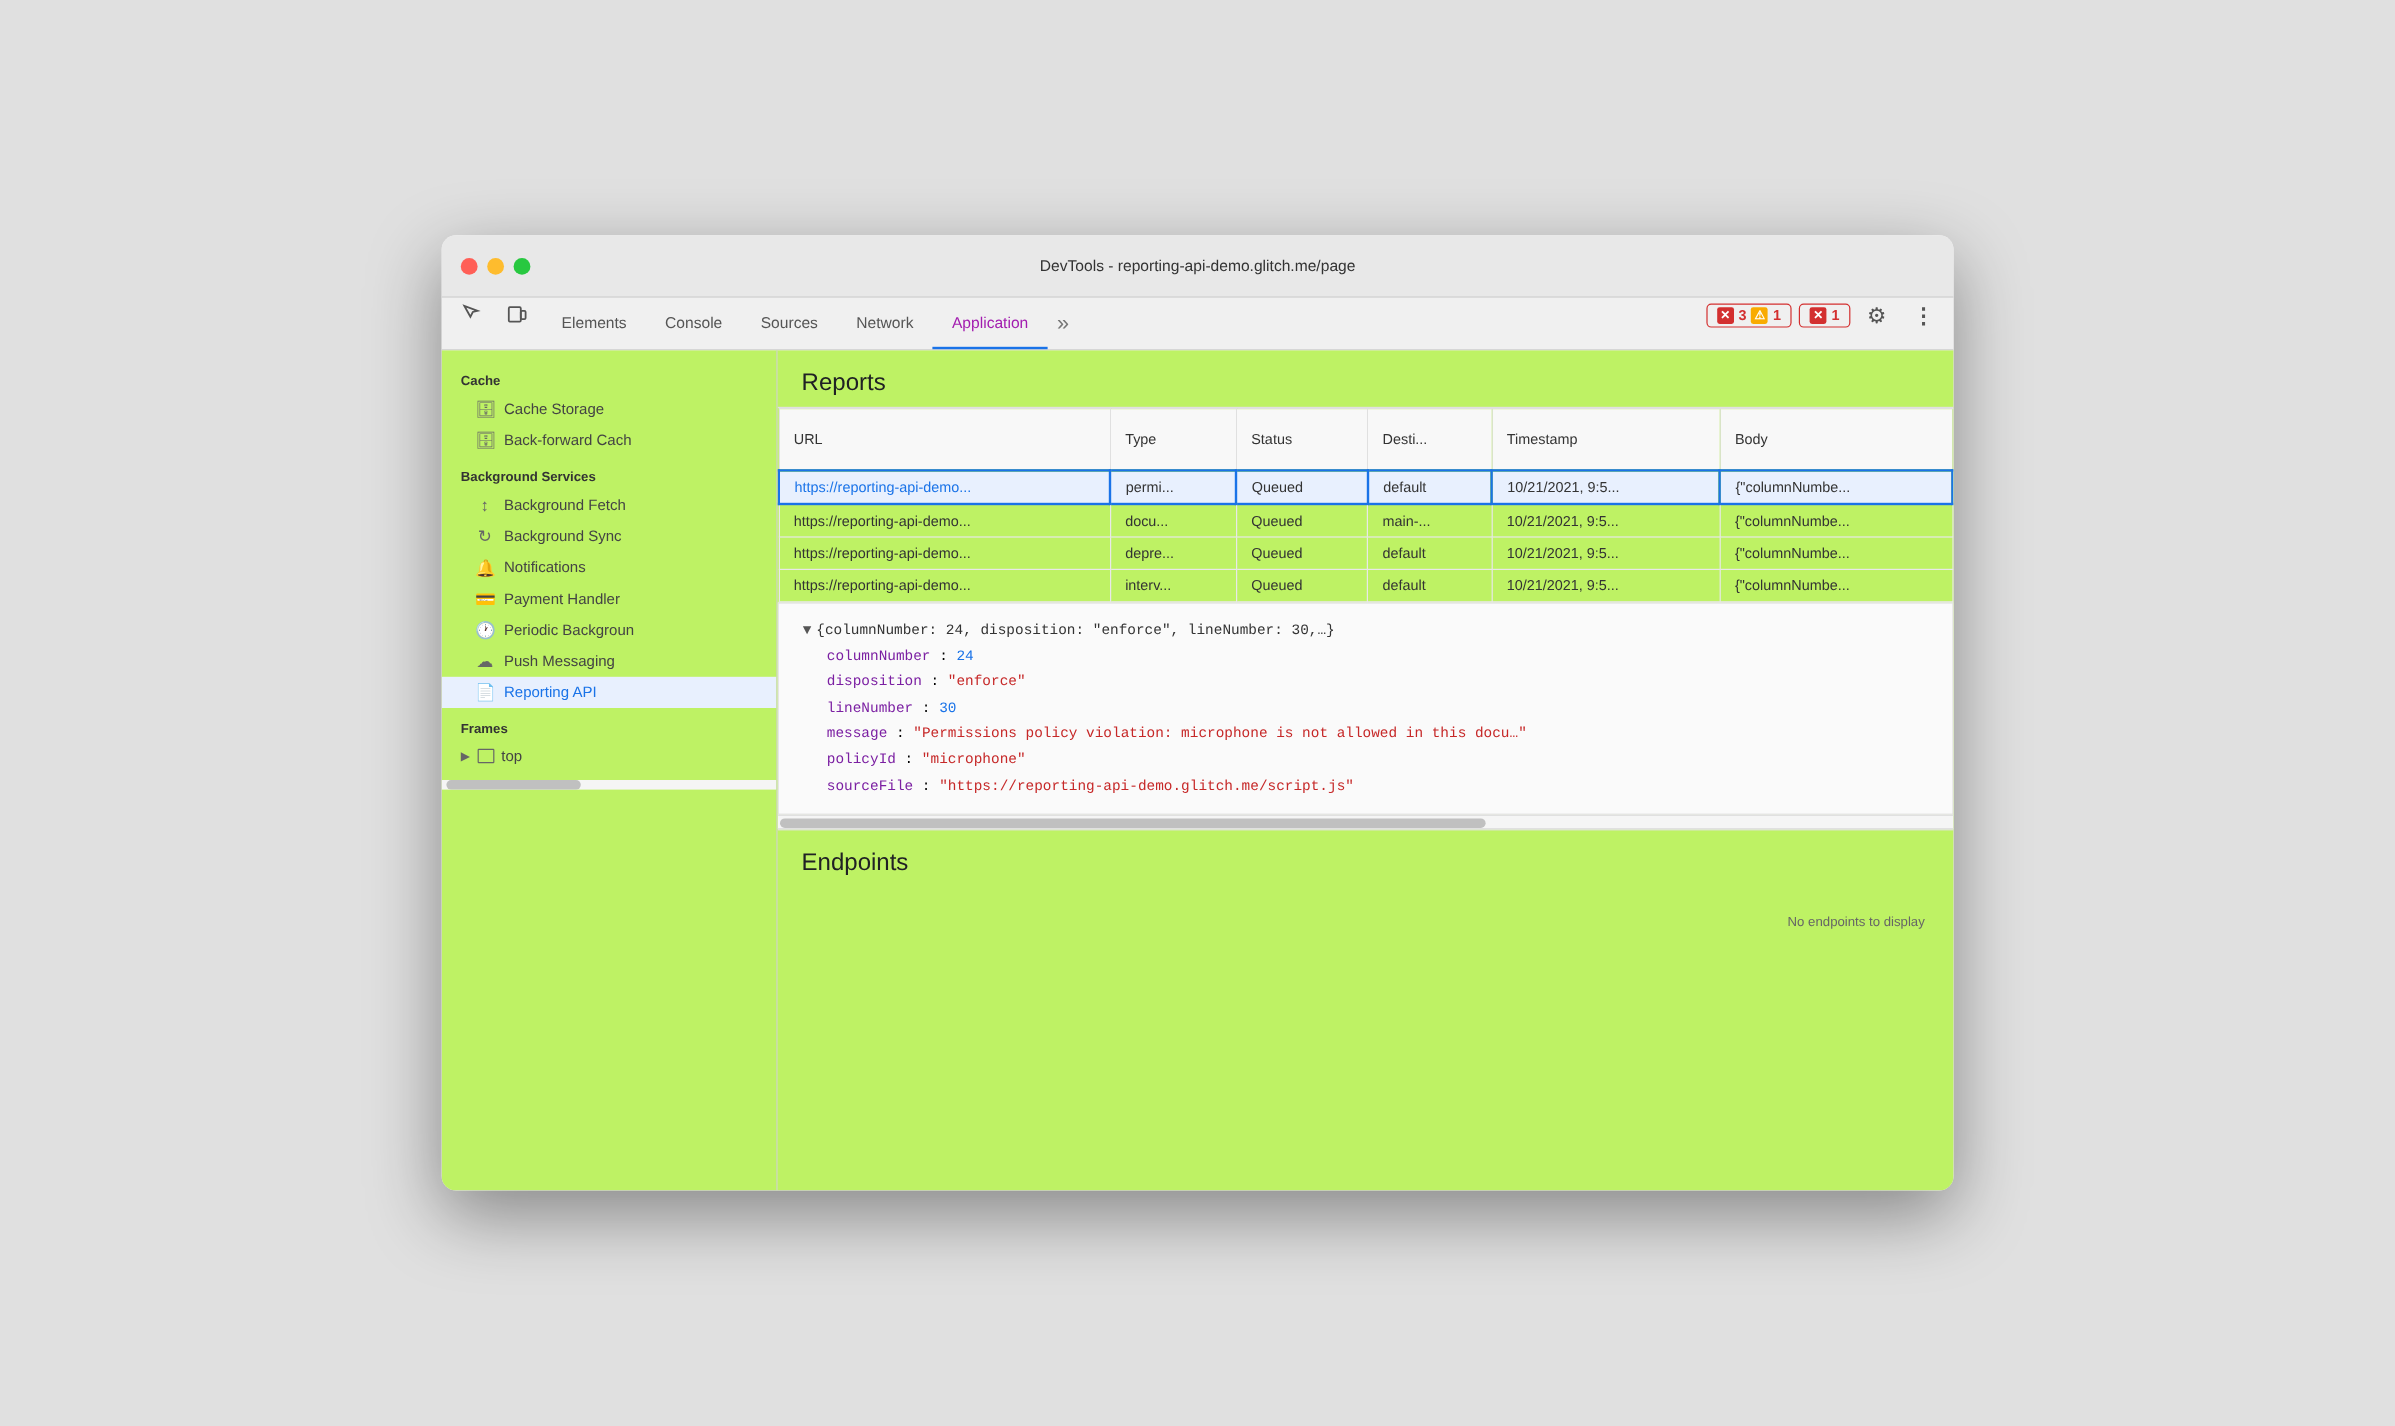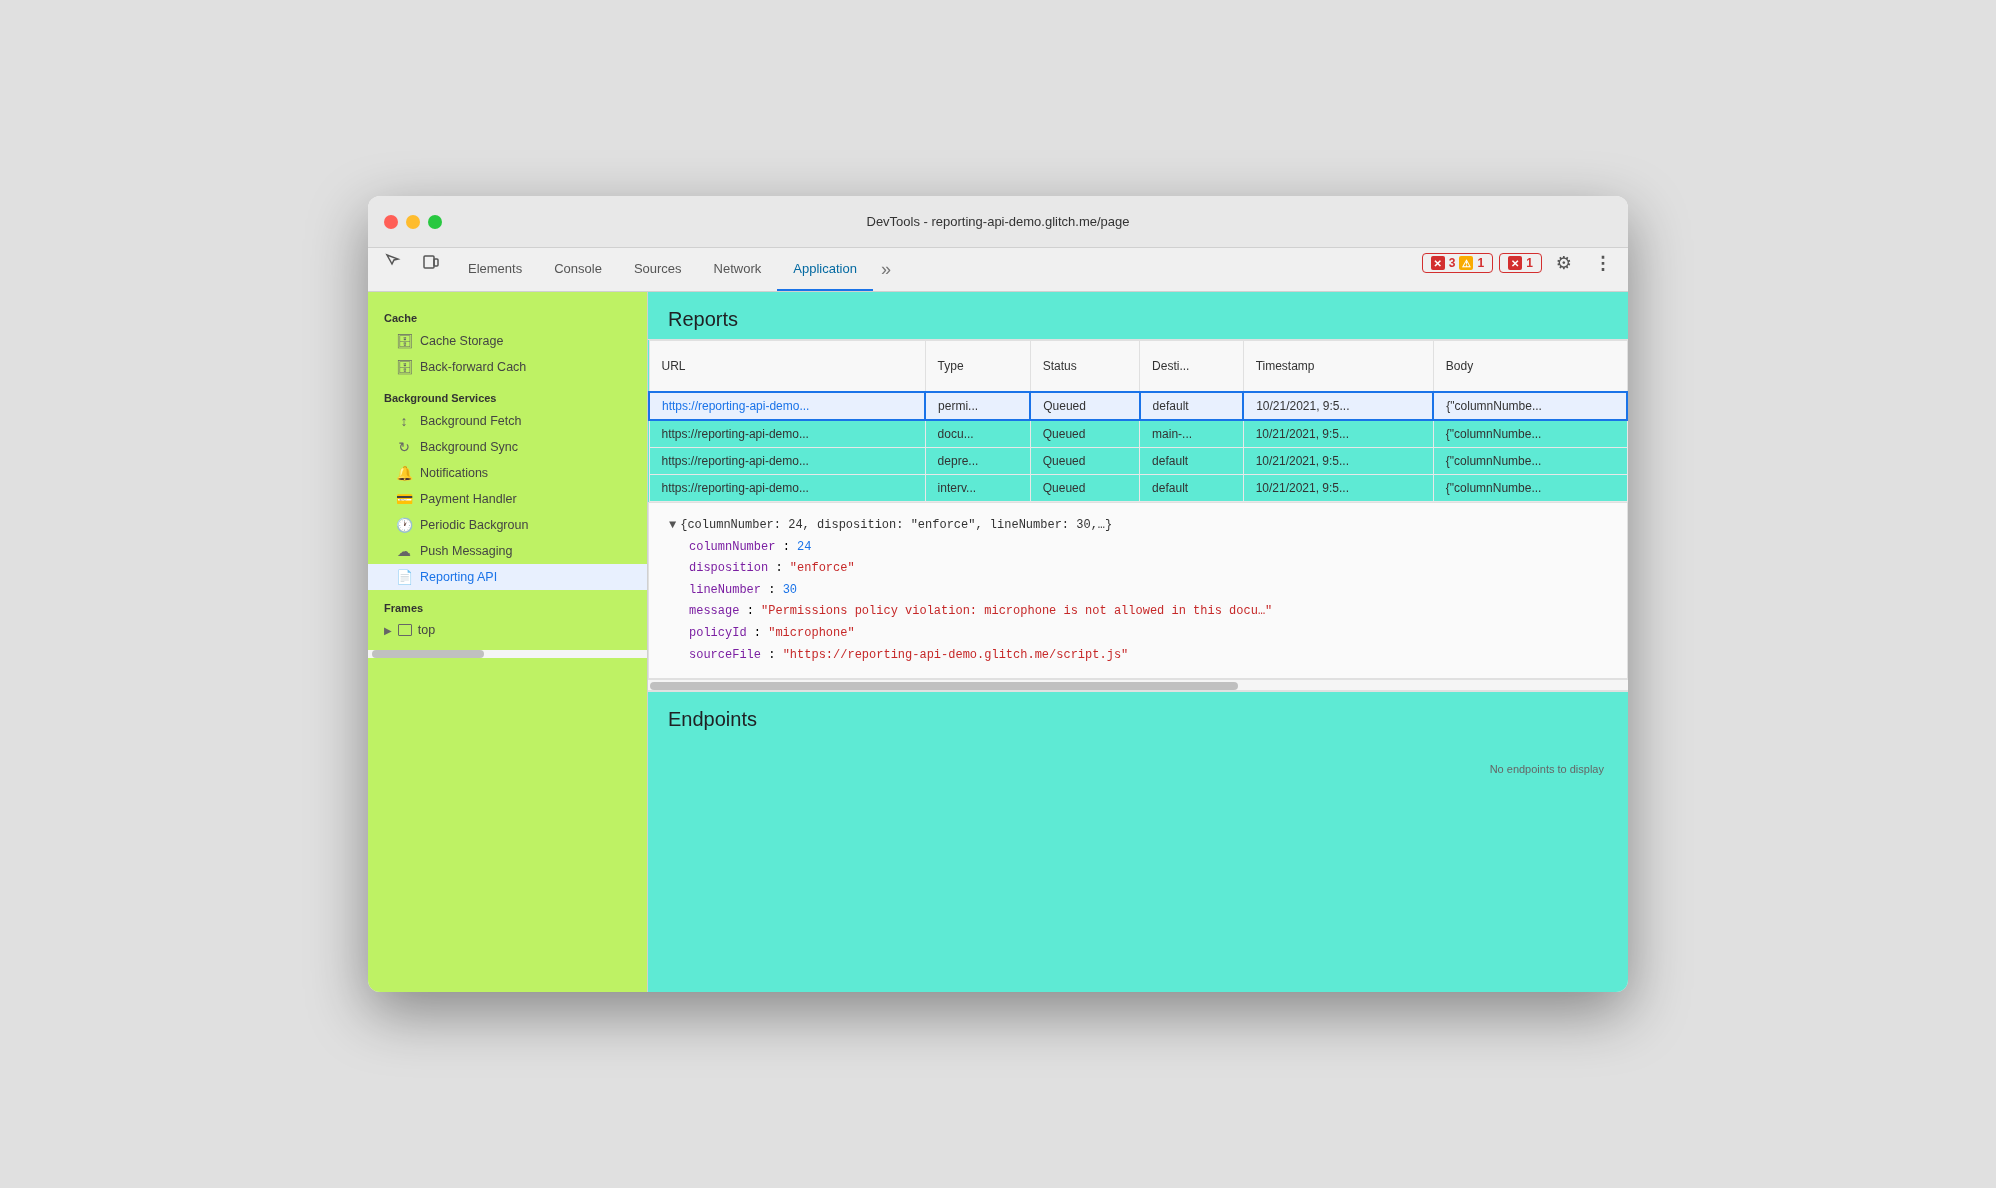--- a/index.html
+++ b/index.html
@@ -79,21 +79,21 @@
       height: 100%;
       display: flex;
       align-items: center;
       font-size: 13px;
       color: #555;
       cursor: pointer;
       border-bottom: 2px solid transparent;
       white-space: nowrap;
     }
     .tab.active {
-      color: #0369a1;
+      color: #a21caf;
       border-bottom: 2px solid #1a73e8;
     }
     .toolbar-right {
       display: flex;
       align-items: center;
       gap: 6px;
       margin-left: auto;
     }
     .error-badge {
       display: flex;
@@ -162,21 +162,21 @@
     .sidebar-item .icon {
       font-size: 14px;
       color: #666;
       width: 16px;
       text-align: center;
     }
     .sidebar-item.active .icon { color: #1a73e8; }
     .content-area {
       flex: 1;
       overflow: auto;
-      background: #5eead4;
+      background: #bef264;
       display: flex;
       flex-direction: column;
     }
     .content-header {
       padding: 16px 20px 8px;
       font-size: 20px;
       font-weight: 400;
       color: #202124;
       border-bottom: 1px solid #e0e0e0;
     }

